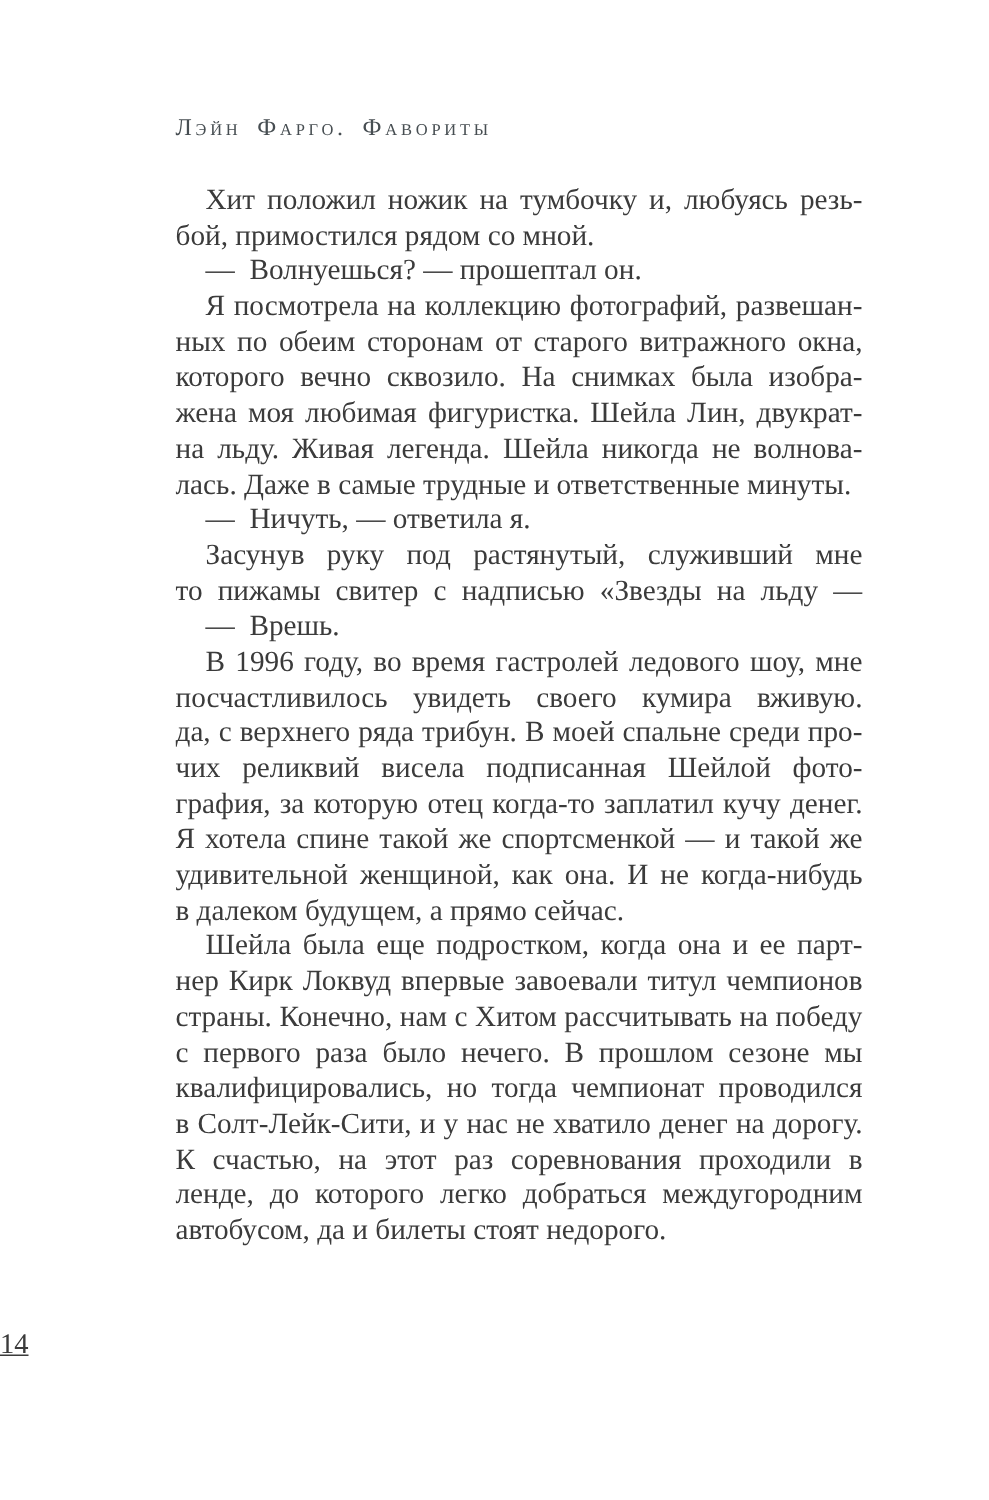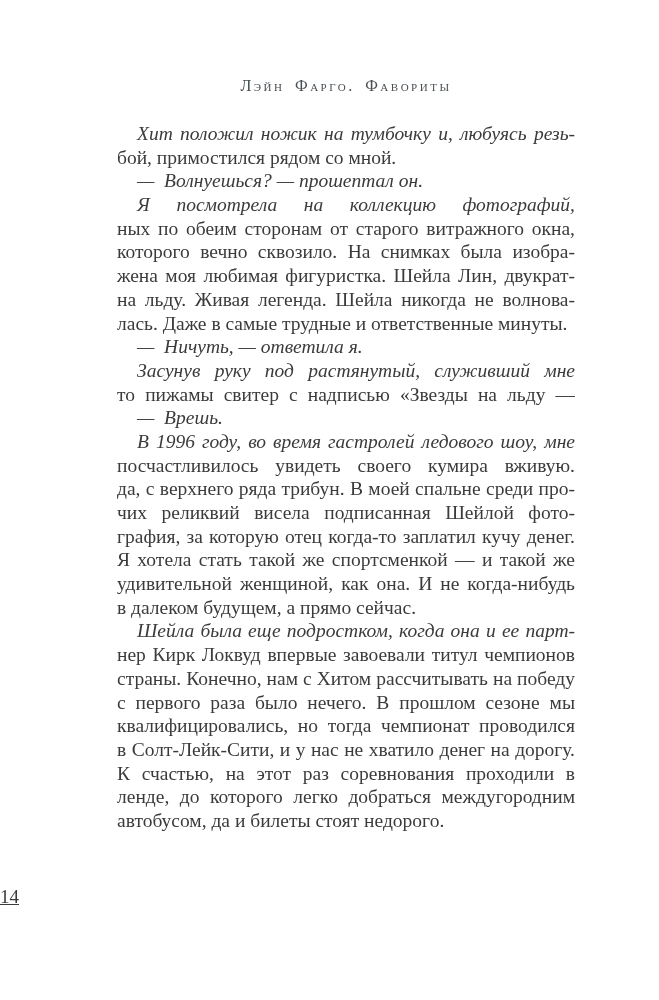--- a/index.html
+++ b/index.html
@@ -21,42 +21,42 @@
     font-family: "Liberation Serif", "DejaVu Serif", serif;
     color: var(--text);
   }
   .text-block {
     position: absolute;
     left: 117px;
     top: 76px;
     width: 458px;
   }
   .running-header {
-    text-align: center;
+    text-align: left;
     font-size: 16px;
     line-height: 19px;
     font-variant: small-caps;
     letter-spacing: 2.5px;
     word-spacing: 4px;
     color: var(--header);
   }
   .body-text {
     margin-top: 27px;
     font-size: 19.5px;
     line-height: 23.7px;
   }
   .paragraph { margin: 0; }
   .line {
     text-align: justify;
     text-align-last: justify;
     white-space: normal;
     overflow: hidden;
     height: 23.7px;
   }
-  .line.first { text-indent: 20px; font-style: italic; }
+  .line.first { text-indent: 20px; }
   .line.last { text-align-last: left; }
   .page-number {
     position: absolute;
     left: 0;
     right: 0;
     top: 886px;
     text-align: left;
     font-size: 19px;
     color: var(--text);
     text-decoration: underline;
@@ -93,21 +93,21 @@
         </div>
         <div class="paragraph">
           <div class="line first last">— Врешь.</div>
         </div>
         <div class="paragraph">
           <div class="line first">В 1996 году, во время гастролей ледового шоу, мне</div>
           <div class="line">посчастливилось увидеть своего кумира вживую. Прав-</div>
           <div class="line">да, с верхнего ряда трибун. В моей спальне среди про-</div>
           <div class="line">чих реликвий висела подписанная Шейлой фото-</div>
           <div class="line">графия, за которую отец когда-то заплатил кучу денег.</div>
-          <div class="line">Я хотела стать такой же спортсменкой — и такой же</div>
+          <div class="line">Я хотела спине такой же спортсменкой — и такой же</div>
           <div class="line">удивительной женщиной, как она. И не когда-нибудь</div>
           <div class="line last">в далеком будущем, а прямо сейчас.</div>
         </div>
         <div class="paragraph">
           <div class="line first">Шейла была еще подростком, когда она и ее парт-</div>
           <div class="line">нер Кирк Локвуд впервые завоевали титул чемпионов</div>
           <div class="line">страны. Конечно, нам с Хитом рассчитывать на победу</div>
           <div class="line">с первого раза было нечего. В прошлом сезоне мы тоже</div>
           <div class="line">квалифицировались, но тогда чемпионат проводился</div>
           <div class="line">в Солт-Лейк-Сити, и у нас не хватило денег на дорогу.</div>

